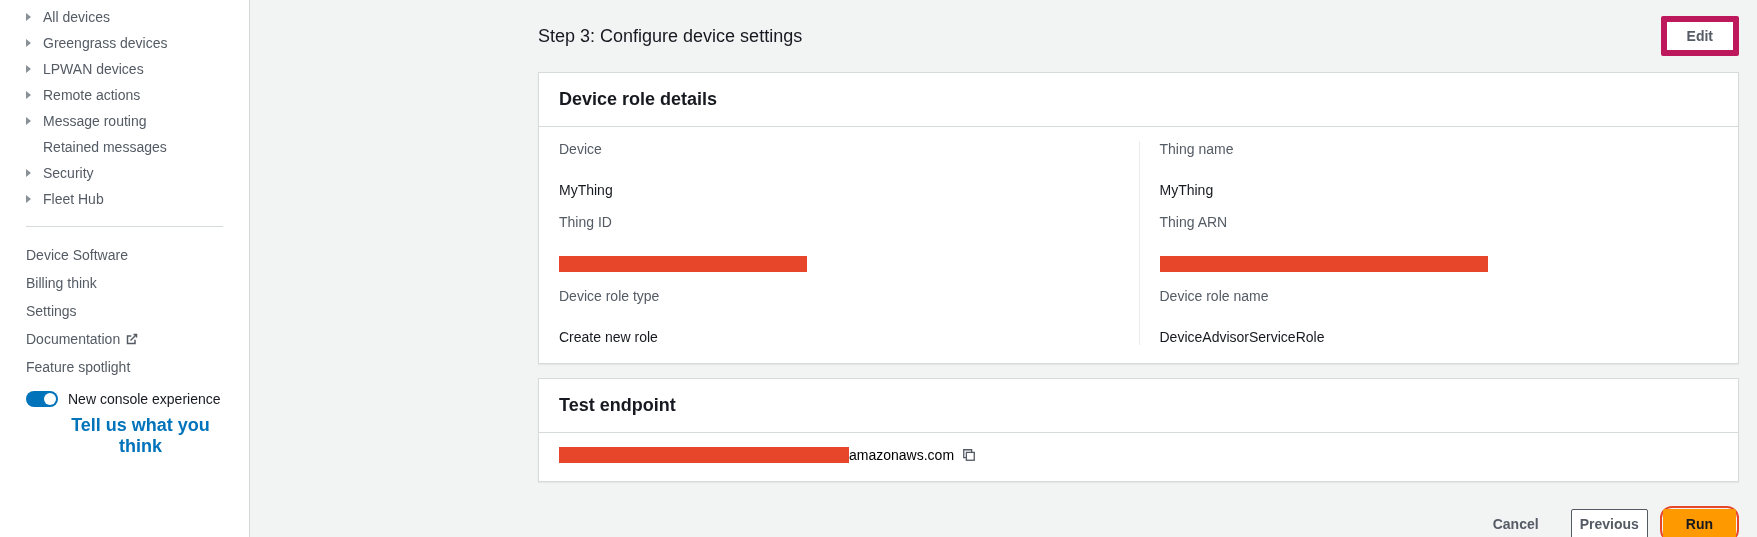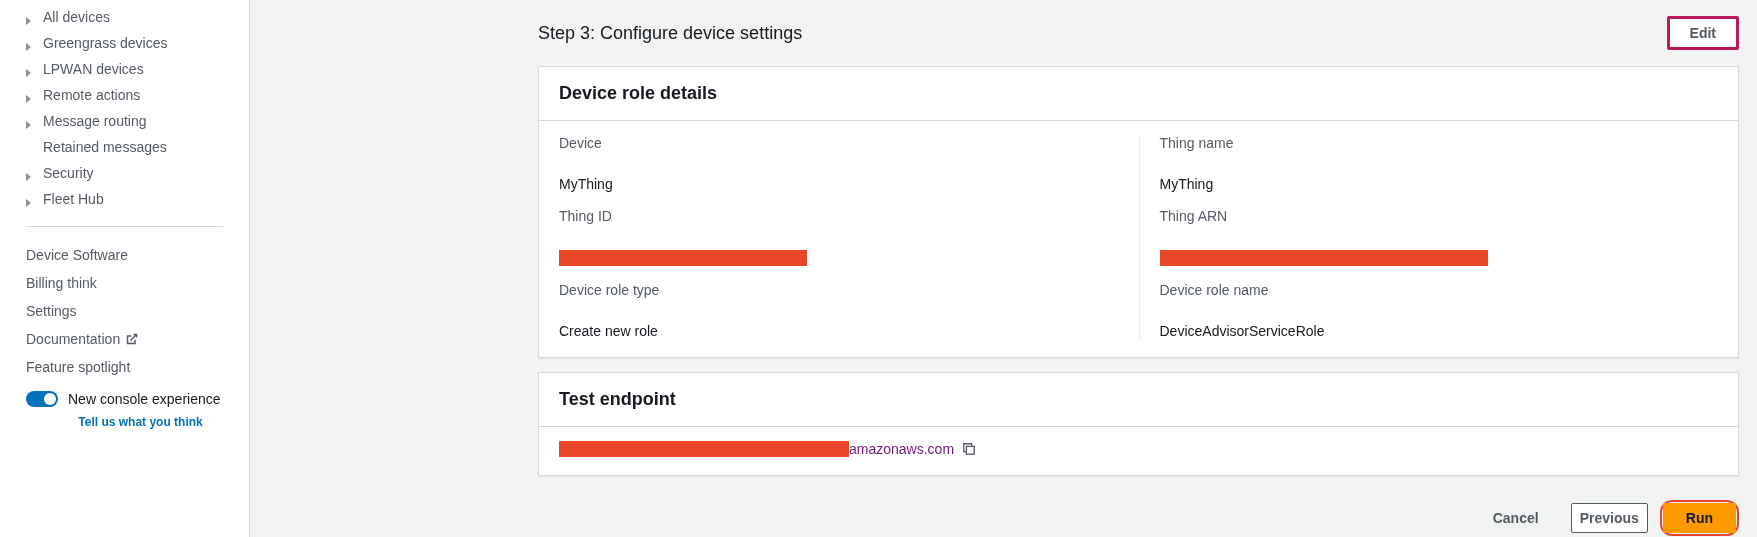--- a/index.html
+++ b/index.html
@@ -19,21 +19,21 @@
     }
     .sidebar {
       width: 250px;
       background: #ffffff;
       border-right: 1px solid #d5dbdb;
       padding: 4px 0;
       overflow-y: auto;
     }
     .sidebar-item {
       display: flex;
-      align-items: flex-end;
+      align-items: center;
       padding: 5px 20px 5px 26px;
       cursor: pointer;
       color: #545b64;
     }
     .caret-icon {
       width: 0;
       height: 0;
       border-top: 4px solid transparent;
       border-bottom: 4px solid transparent;
       border-left: 5px solid #879196;
@@ -90,21 +90,21 @@
       background: #ffffff;
       border-radius: 50%;
     }
     .toggle-label {
       color: #16191f;
       font-size: 14px;
     }
     .feedback-link {
       text-align: center;
       padding: 4px 26px 8px 58px;
-      font-size: 12px;
+      font-size: 18px;
       color: #0073bb;
       cursor: pointer;
       font-weight: 700;
     }
     .main {
       flex: 1;
       background: #f2f3f3;
       padding: 8px 18px 18px 18px;
       overflow-y: auto;
     }
@@ -115,21 +115,21 @@
       padding: 8px 0 16px 0;
       margin-left: 270px;
     }
     .step-title {
       font-size: 18px;
       color: #16191f;
       font-weight: 400;
     }
     .edit-button {
       background: #ffffff;
-      border: 3px solid #be185d;
+      border: 6px solid #be185d;
       border-radius: 2px;
       padding: 6px 20px;
       font-size: 14px;
       font-weight: 700;
       color: #545b64;
       cursor: pointer;
     }
     .panel {
       background: #ffffff;
       border: 1px solid #d5dbdb;
@@ -189,21 +189,21 @@
     }
     .redacted-endpoint {
       width: 290px;
     }
     .endpoint-row {
       display: flex;
       align-items: center;
     }
     .endpoint-text {
       font-size: 14px;
-      color: #701a75;
+      color: #000000;
       margin-left: 0;
     }
     .copy-icon {
       margin-left: 8px;
       cursor: pointer;
       display: inline-flex;
       color: #545b64;
     }
     .footer-actions {
       display: flex;

